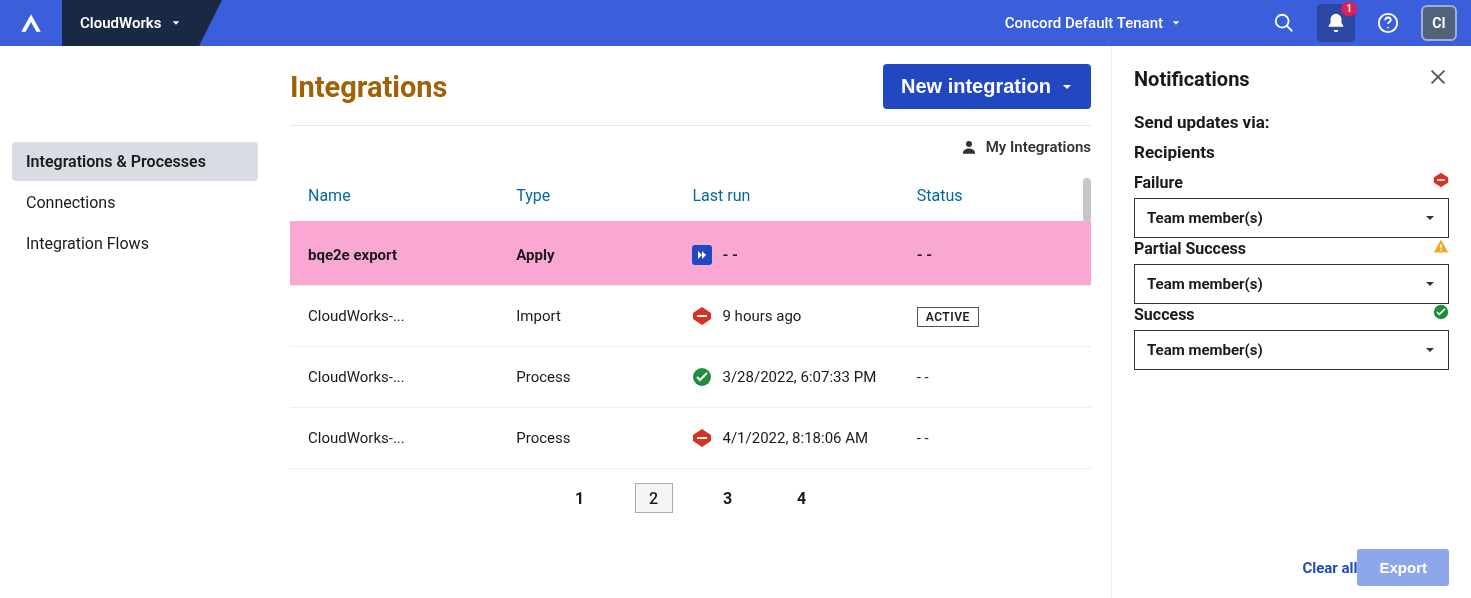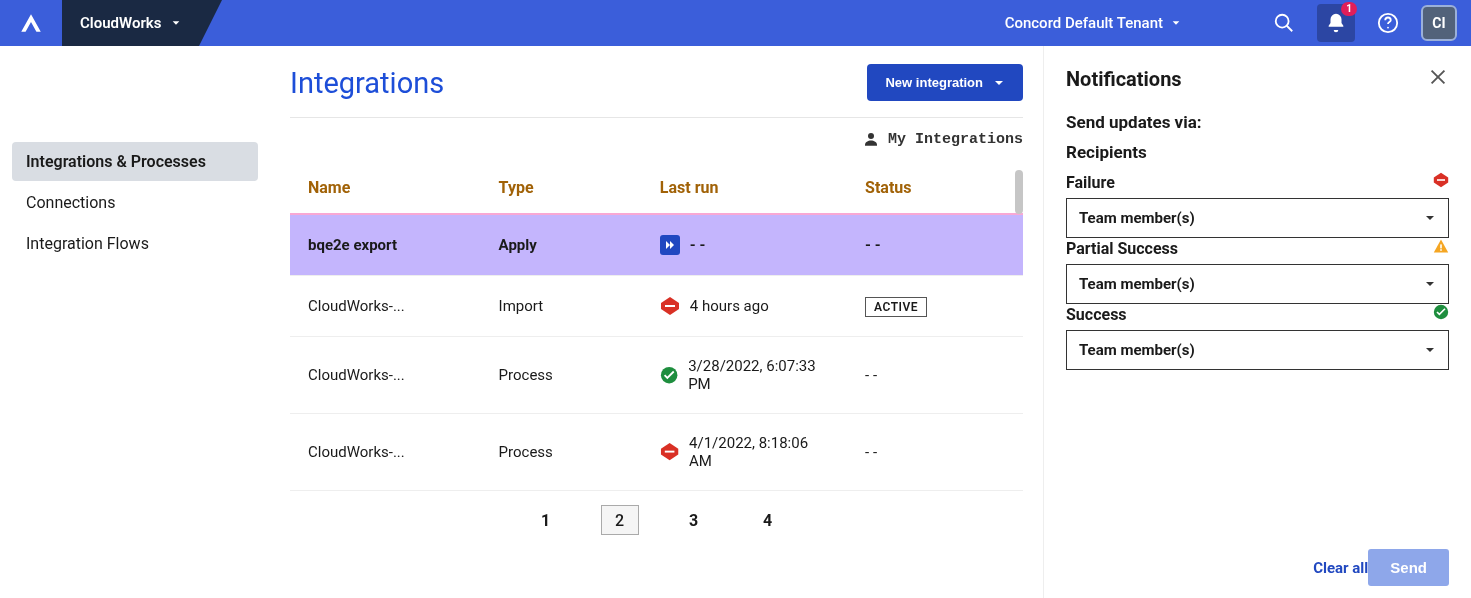--- a/index.html
+++ b/index.html
@@ -138,71 +138,70 @@
   }
   .page-header {
     display: flex;
     align-items: center;
     justify-content: space-between;
     border-bottom: 1px solid #e6e6e6;
     padding-bottom: 16px;
   }
   .page-title {
     font-size: 29px;
-    font-weight: 400;
-    color: #1d4ed8;
+    font-weight: 700;
+    color: #a16207;
   }
   .new-integration-btn {
     background: #2148c0;
     color: #fff;
     border: none;
     padding: 11px 18px;
-    font-size: 13px;
+    font-size: 20px;
     font-weight: 600;
     border-radius: 4px;
     display: flex;
     align-items: center;
     gap: 10px;
     cursor: pointer;
   }
   .my-integrations-row {
     display: flex;
     justify-content: flex-end;
     padding: 12px 0 18px 0;
-    font-family: Liberation Mono, monospace;
   }
   .my-integrations {
     display: flex;
     align-items: center;
     gap: 8px;
     font-size: 15px;
     font-weight: 600;
     color: #333;
     cursor: pointer;
   }
   table.integrations {
     width: 100%;
     border-collapse: collapse;
   }
   table.integrations th {
     text-align: left;
     font-size: 16px;
-    font-weight: 700;
-    color: #a16207;
+    font-weight: 400;
+    color: #0369a1;
     padding: 12px 18px 16px 18px;
-    border-bottom: 2px solid #f9a8d4;
+    border-bottom: 4px solid #f9a8d4;
   }
   table.integrations td {
     padding: 20px 18px;
     border-bottom: 1px solid #eee;
     font-size: 15px;
     vertical-align: middle;
   }
   tr.selected td {
-    background: #c4b5fd;
+    background: #f9a8d4;
     font-weight: 700;
   }
   .lastrun-cell {
     display: flex;
     align-items: center;
     gap: 10px;
   }
   .status-icon {
     width: 20px;
     height: 20px;
@@ -258,21 +257,21 @@
     align-items: center;
     justify-content: center;
   }
   .page-num.active {
     border: 1px solid #aaa;
     background: #f5f5f5;
     font-weight: 500;
   }
   
   .notif-panel {
-    width: 428px;
+    width: 360px;
     border-left: 1px solid #eee;
     padding: 20px 22px 12px 22px;
     display: flex;
     flex-direction: column;
   }
   .notif-header {
     display: flex;
     justify-content: space-between;
     align-items: center;
     margin-bottom: 20px;
@@ -475,21 +474,21 @@
             <td>CloudWorks-...</td>
             <td>Import</td>
             <td>
               <div class="lastrun-cell">
                 <span class="status-icon">
                   <svg viewBox="0 0 20 20">
                       <polygon points="10,1 19,7 19,13 10,19 1,13 1,7" fill="#d93025"></polygon>
                       <rect x="5" y="9" width="10" height="2" fill="#fff"></rect>
                     </svg>
                 </span>
-                <span>4 hours ago</span>
+                <span>9 hours ago</span>
               </div>
             </td>
             <td>
               <span class="status-badge">ACTIVE</span>
             </td>
           </tr>
           <tr>
             <td>CloudWorks-...</td>
             <td>Process</td>
             <td>
@@ -599,17 +598,17 @@
       <div class="select-box">
         <span>Team member(s)</span>
         <svg width="12" height="12" viewBox="0 0 12 12">
             <path fill="#333" d="M2 4 L6 8 L10 4 Z"></path>
           </svg>
       </div>
     </div>
 
     <div class="notif-footer">
       <span class="clear-all">Clear all</span>
-      <button class="apply-btn">Send</button>
+      <button class="apply-btn">Export</button>
     </div>
   </div>
 
 </div>
 
 </body></html>

